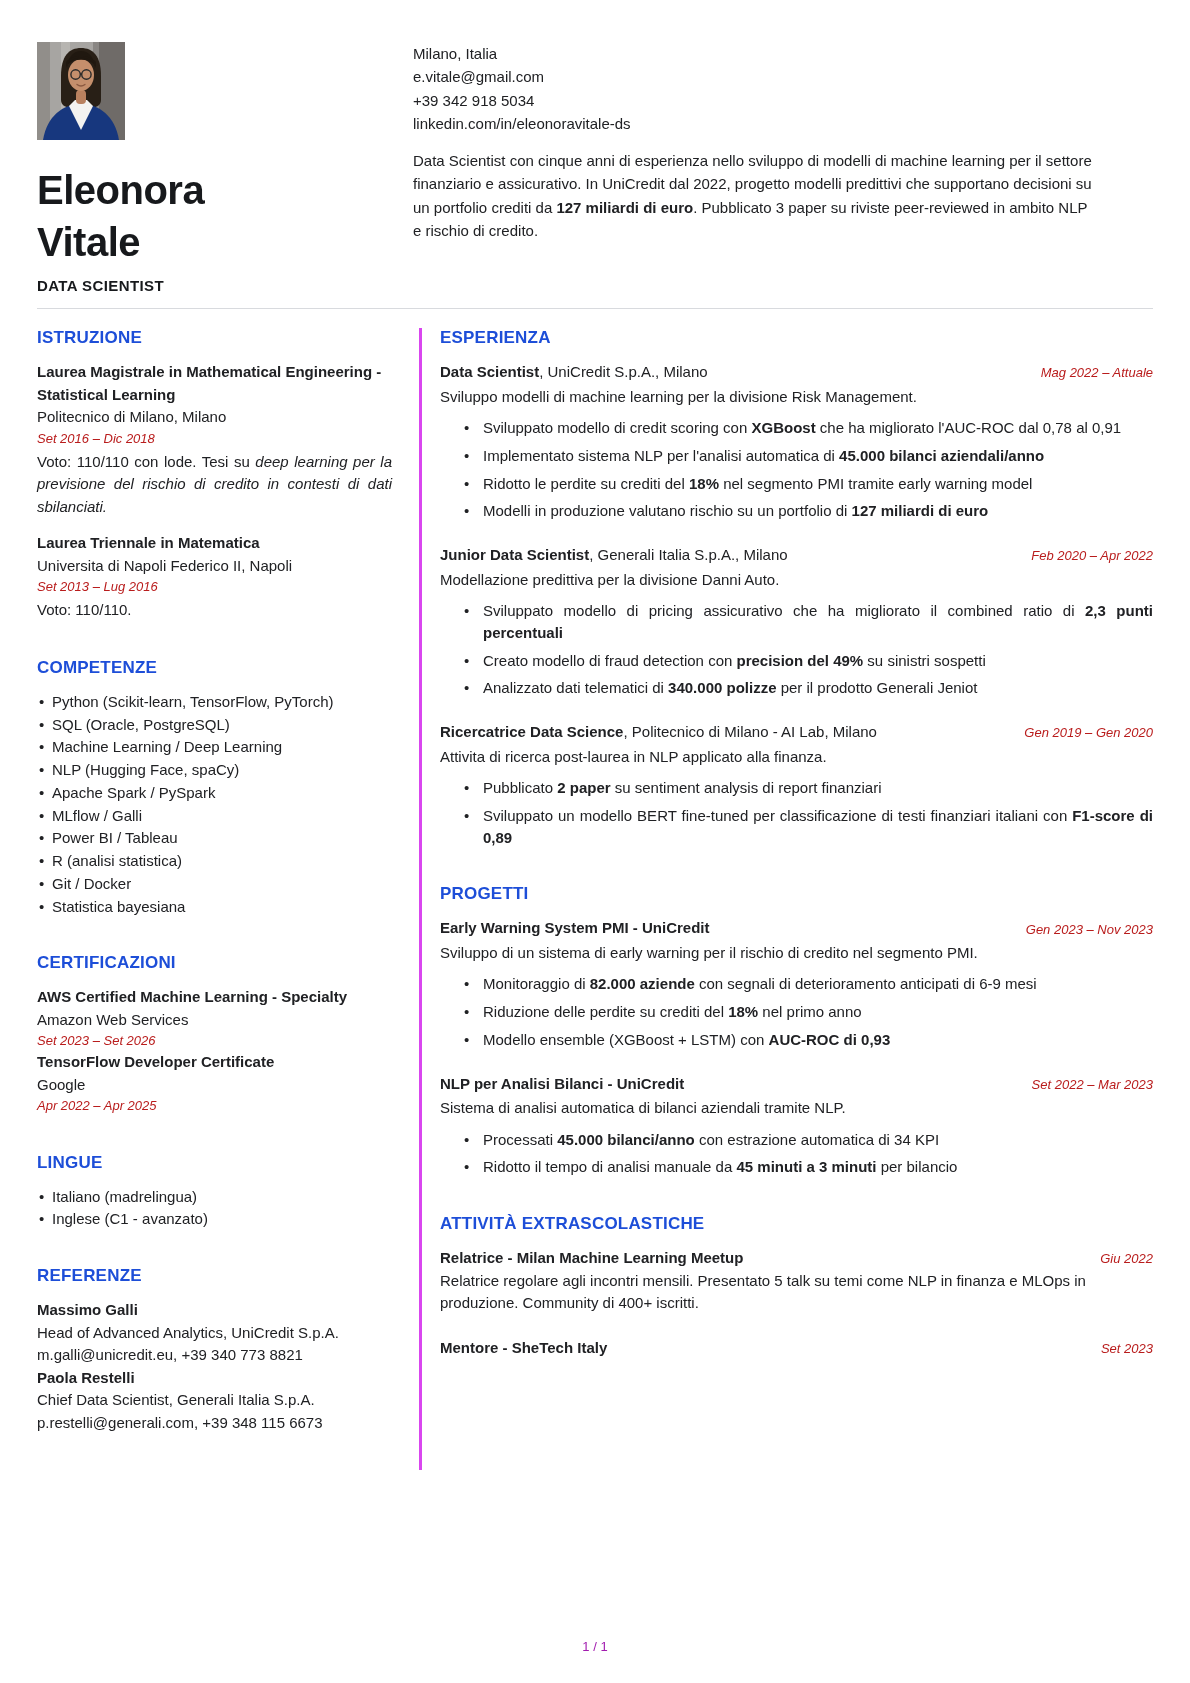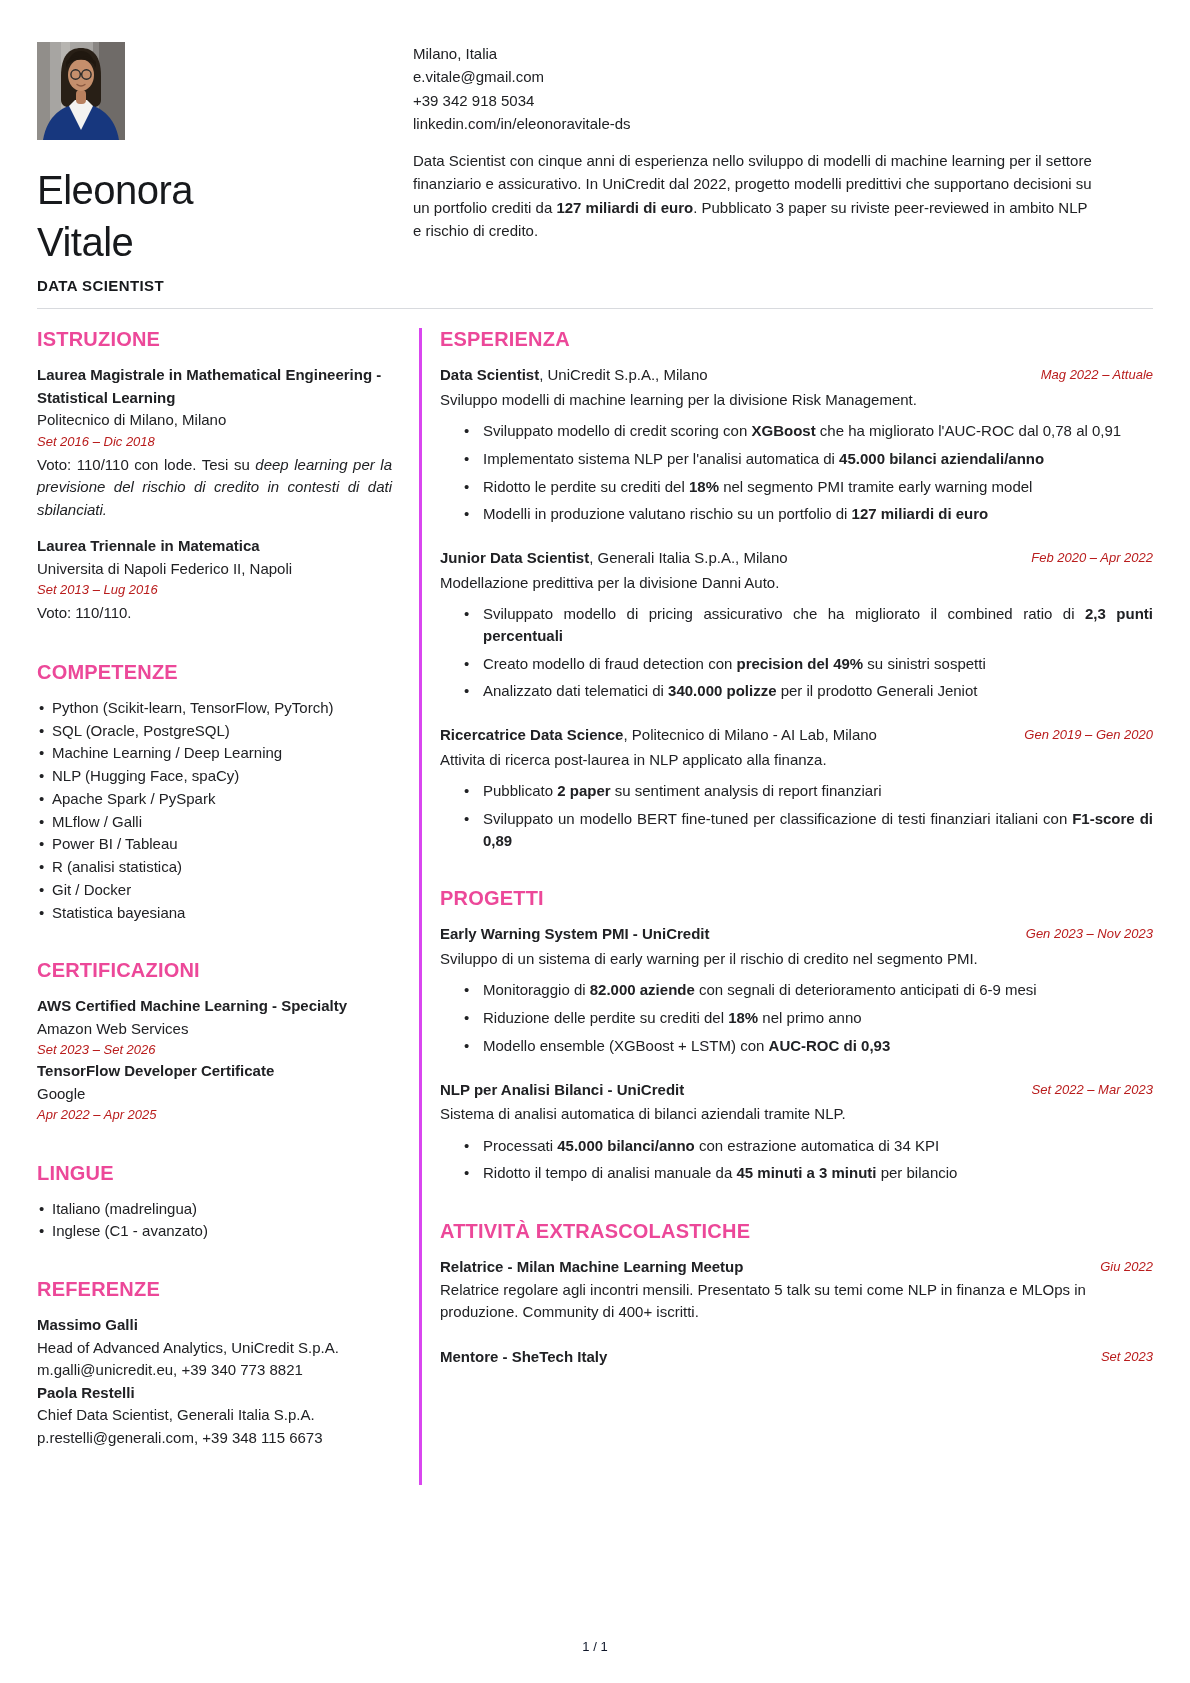--- a/index.html
+++ b/index.html
@@ -11,61 +11,61 @@
   }
   .b { font-weight:700; }
   .i { font-style:italic; }
   .justify { text-align:justify; }
 
   
   .header { display:flex; align-items:flex-start; }
   .header-left { width:376px; flex:none; }
   .photo { width:88px; height:98px; margin-bottom:24px; overflow:hidden; }
   .photo svg { display:block; }
-  .name { font-size:40px; font-weight:400; line-height:1.3; letter-spacing:-0.5px; color:#17191c; }
+  .name { font-size:40px; font-weight:700; line-height:1.3; letter-spacing:-0.5px; color:#17191c; }
   .name-line { display:block; }
   .role-title { font-size:15px; font-weight:700; letter-spacing:0.4px; margin-top:9px; color:#17191c; }
   .header-right { flex:1; padding-top:0; }
   .contact-line { font-size:15px; line-height:1.55; }
   .summary { font-size:15px; line-height:1.55; margin-top:14px; max-width:684px; }
 
   .divider { border:0; border-top:1px solid #d8dade; margin-top:14px; }
 
   
   .columns { display:flex; margin-top:19px; align-items:stretch; }
   .col-left { width:355px; flex:none; }
   .col-right { flex:1; margin-left:27px; border-left:3px solid #d946ef; padding-left:18px; }
 
   .section { margin-bottom:36px; }
-  .sec-h { font-size:20px; font-weight:700; letter-spacing:0.2px; color:#ec4899; margin-bottom:13px; }
+  .sec-h { font-size:17px; font-weight:700; letter-spacing:0.2px; color:#1d4ed8; margin-bottom:13px; }
 
   .fs15 { font-size:15px; line-height:1.5; }
   .dates { font-size:13px; font-style:italic; line-height:1.55; color:#b91c1c; }
 
   
   .edu-item + .edu-item { margin-top:14px; }
   .edu-note { font-size:15px; line-height:1.5; margin-top:2px; }
 
   
   ul { list-style:none; }
   .bullets-left li { position:relative; padding-left:15px; font-size:15px; line-height:1.45; margin-bottom:1px; }
   .bullets-left li::before { content:"•"; position:absolute; left:2px; }
 
   
   .entry + .entry { margin-top:22px; }
-  .entry-head { display:flex; justify-content:space-between; align-items:center; gap:14px; }
+  .entry-head { display:flex; justify-content:space-between; align-items:flex-end; gap:14px; }
   .entry-title { font-size:15px; line-height:1.5; }
   .entry-head .dates { white-space:nowrap; flex:none; }
   .entry-sub { font-size:15px; line-height:1.5; margin-top:2px; }
   .entry-desc { font-size:15px; line-height:1.5; margin-top:0; }
   .bullets-right { margin-top:9px; margin-left:14px; }
   .bullets-right li { position:relative; padding-left:29px; font-size:15px; line-height:1.45; margin-bottom:6px; }
   .bullets-right li::before { content:"•"; position:absolute; left:10px; }
 
-  .footer { position:absolute; left:0; right:0; bottom:29px; text-align:center; font-size:13px; color:#0f172a; }
+  .footer { position:absolute; left:0; right:0; bottom:29px; text-align:center; font-size:13px; color:#a21caf; }
 </style>
 </head>
 <body>
 
 <div class="page">
 
   <header class="header">
     <div class="header-left">
       <div class="photo">
         <svg viewBox="0 0 88 98" width="88" height="98">

